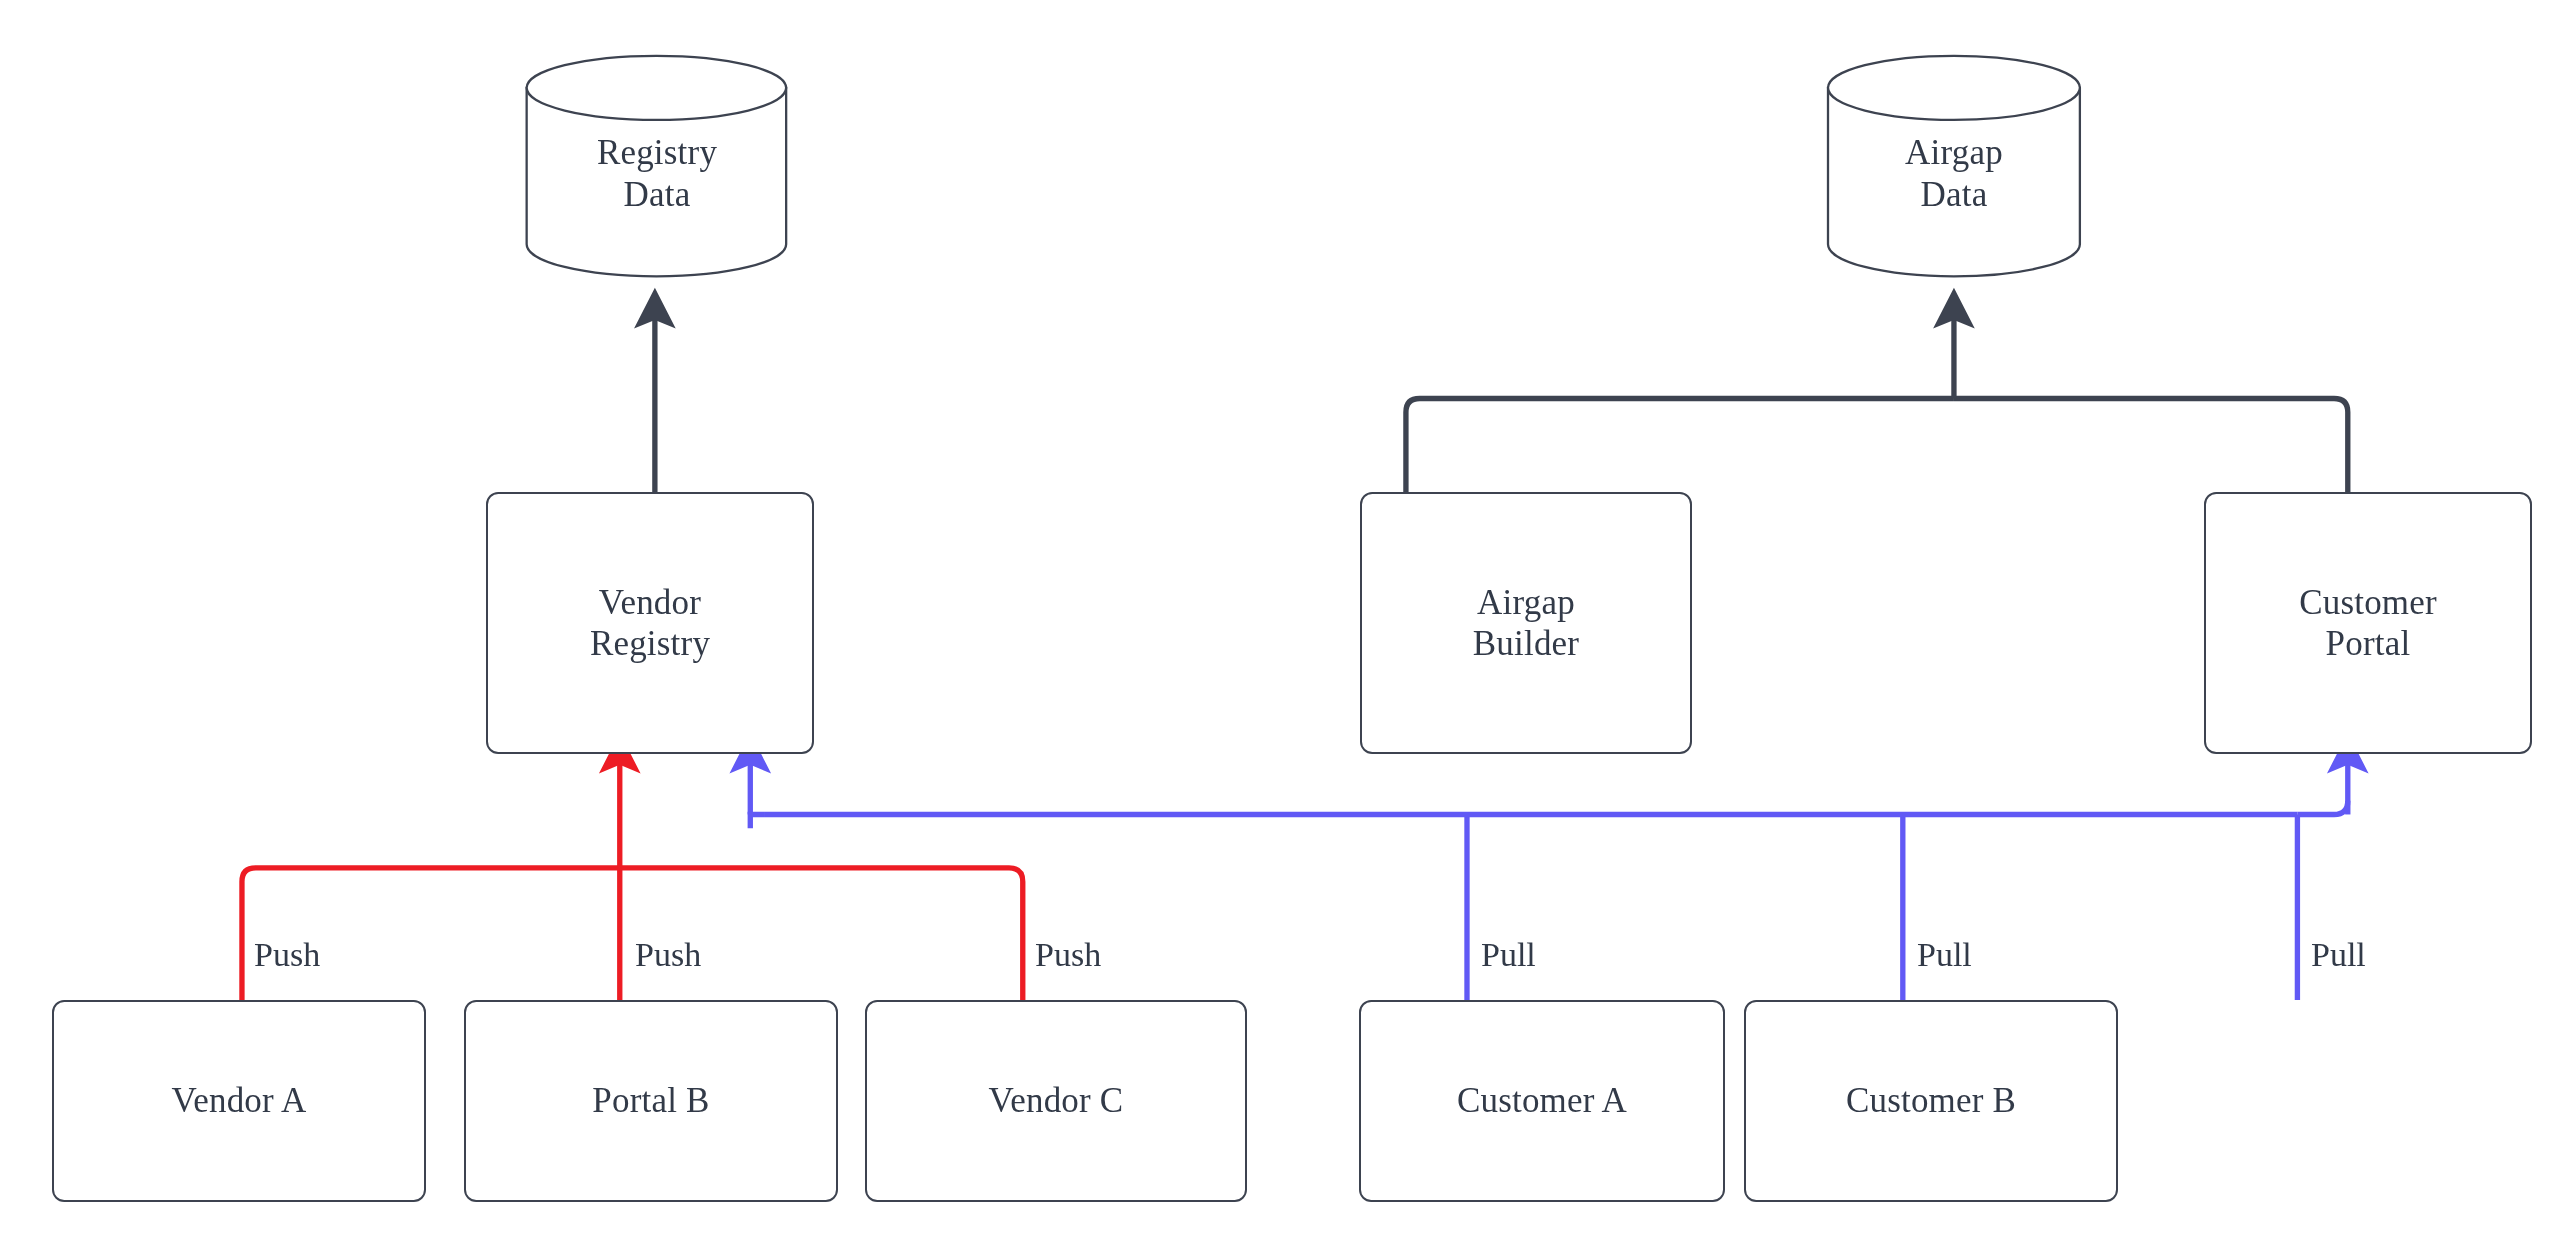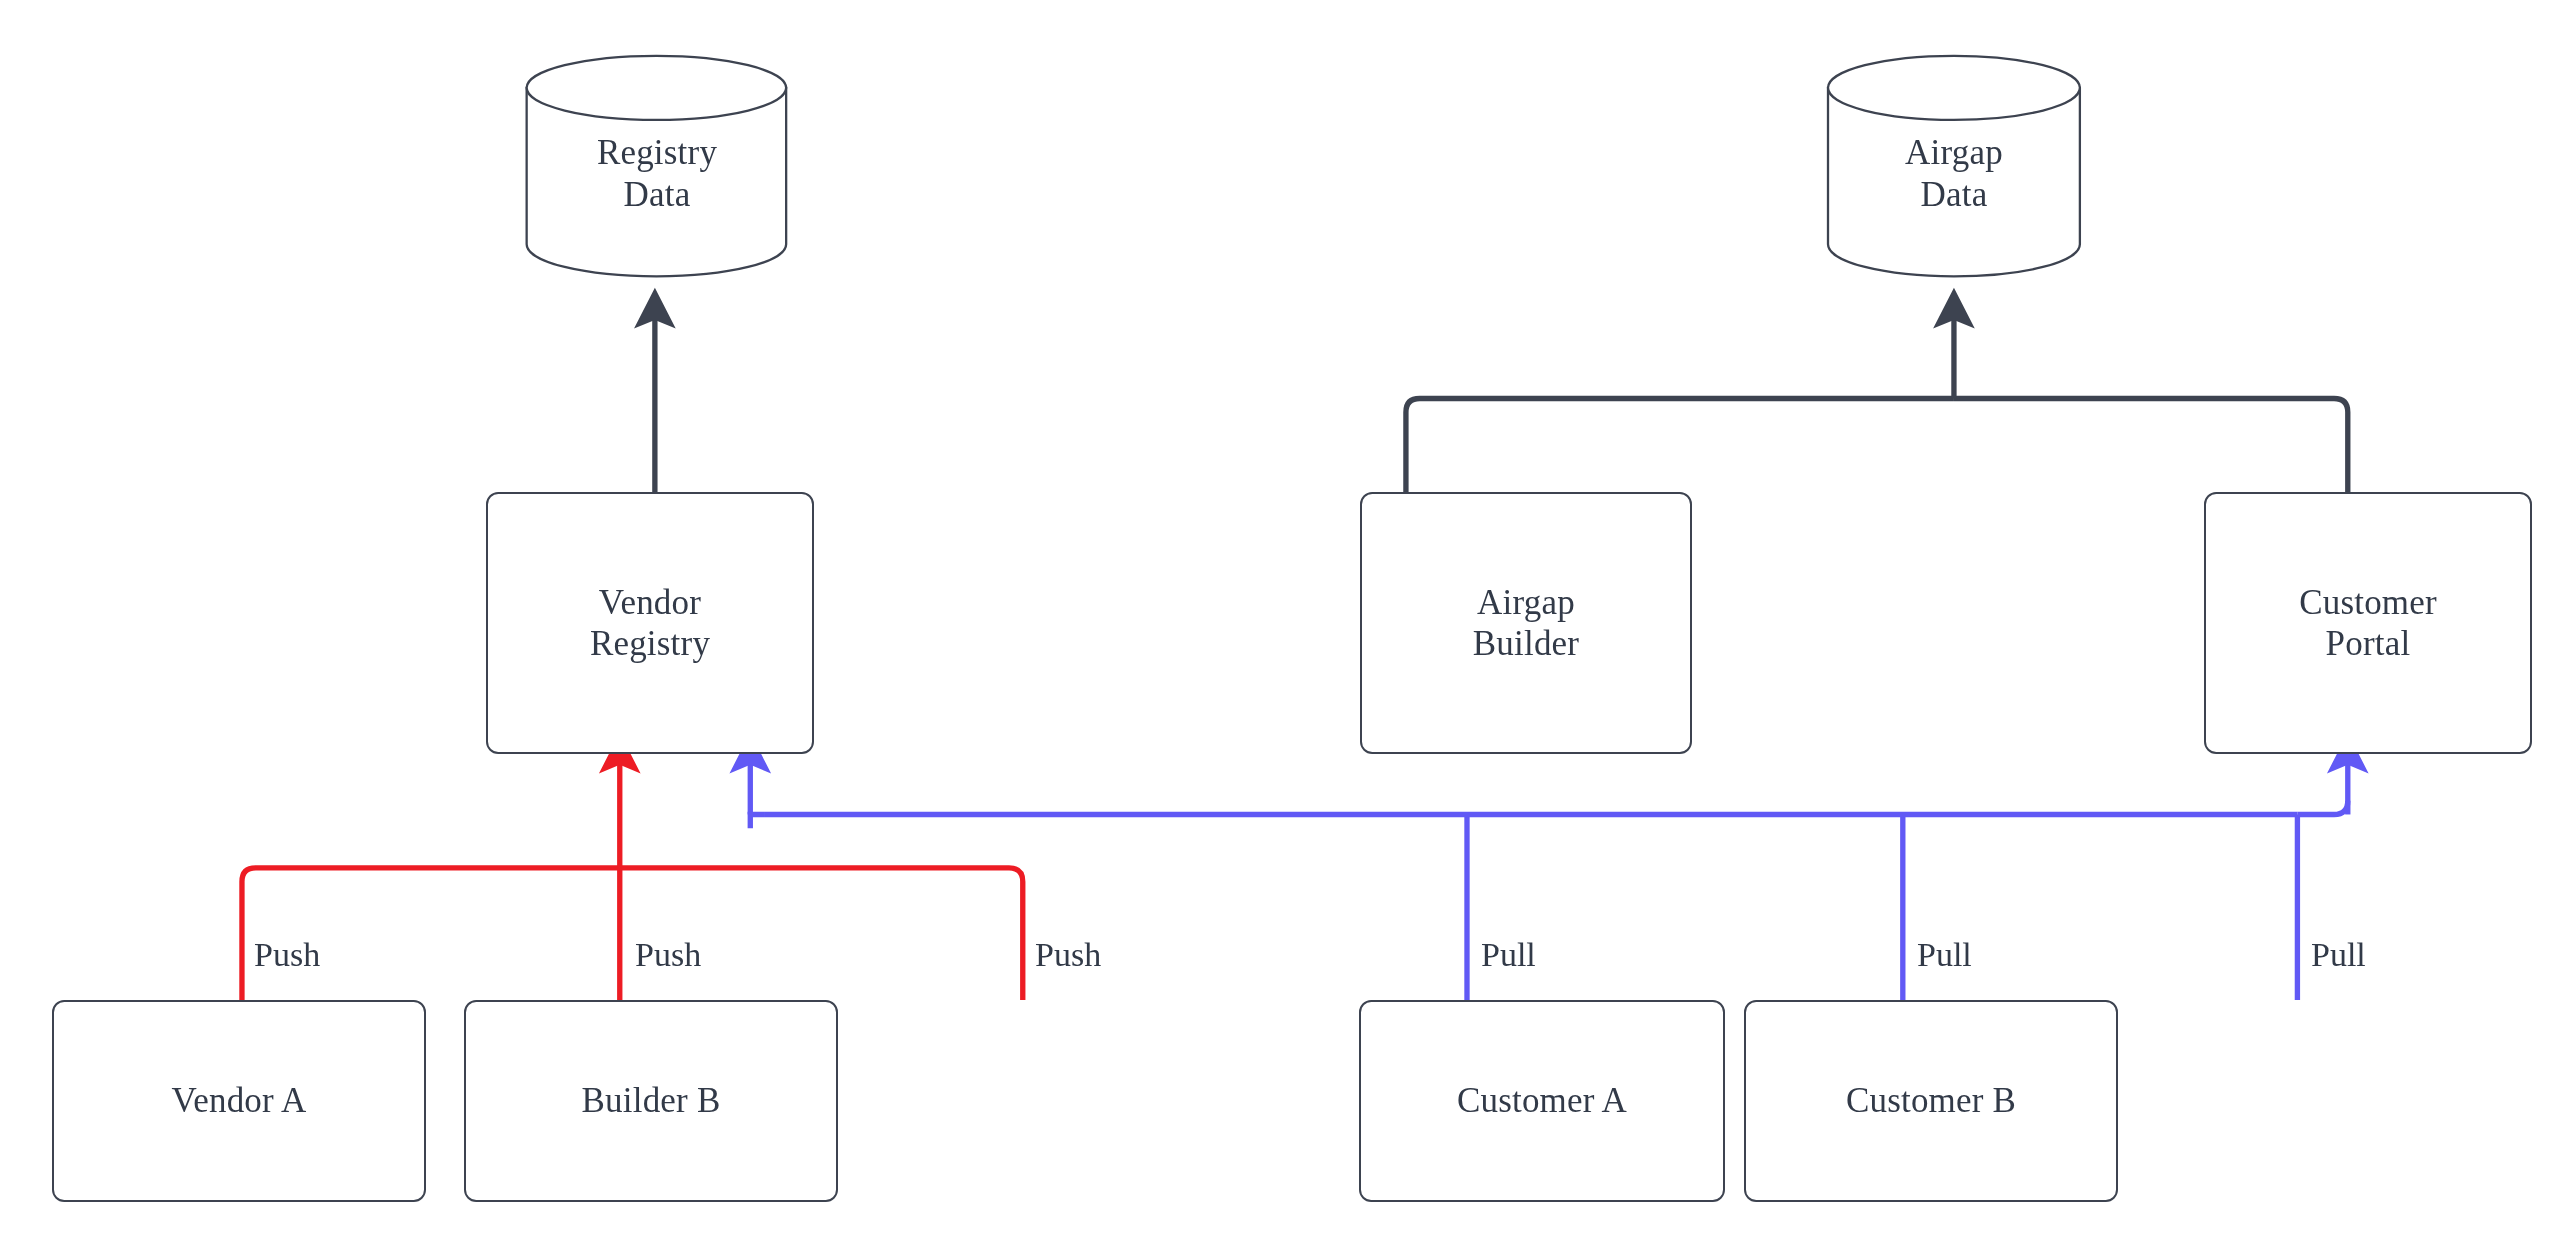--- a/index.html
+++ b/index.html
@@ -140,21 +140,24 @@
     <div>
       <div>Customer</div>
       <div>Portal</div>
     </div>
   </div>
 
   <div class="node box" style="left:52px; top:1000px; width:374px; height:202px;">
     <span>Vendor A</span>
   </div>
   <div class="node box" style="left:464px; top:1000px; width:374px; height:202px;">
-    <span>Builder B</span>
+    <span>Portal B</span>
+  </div>
+  <div class="node box" style="left:865px; top:1000px; width:382px; height:202px;">
+    <span>Vendor C</span>
   </div>
 
   <div class="node box" style="left:1359px; top:1000px; width:366px; height:202px;">
     <span>Customer A</span>
   </div>
   <div class="node box" style="left:1744px; top:1000px; width:374px; height:202px;text-align:right;">
     <span>Customer B</span>
   </div>
 
   <div class="edge-label" style="left:254px; top:938px;">Push</div>

